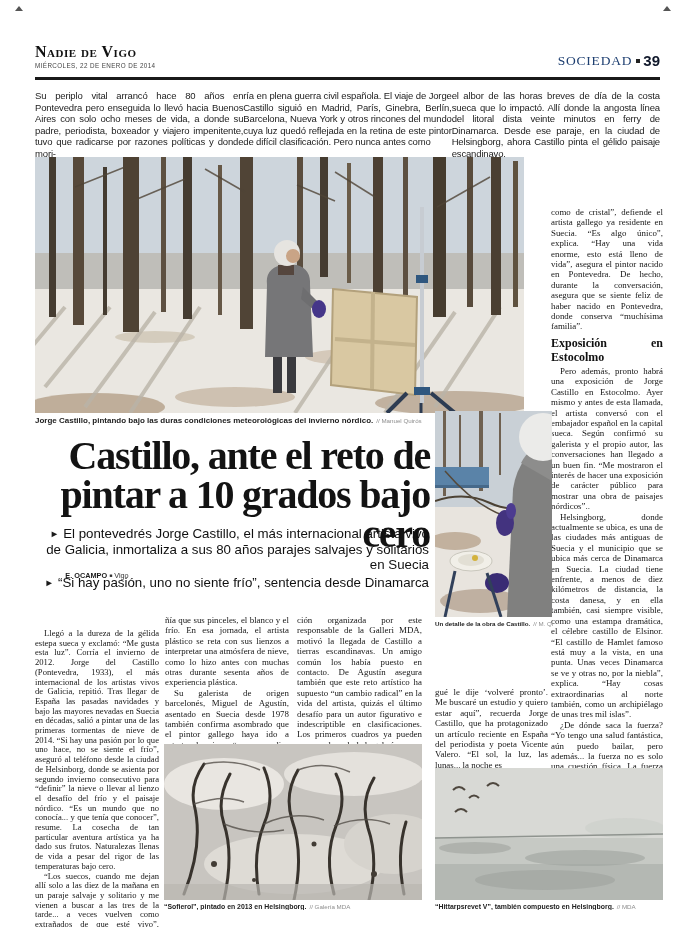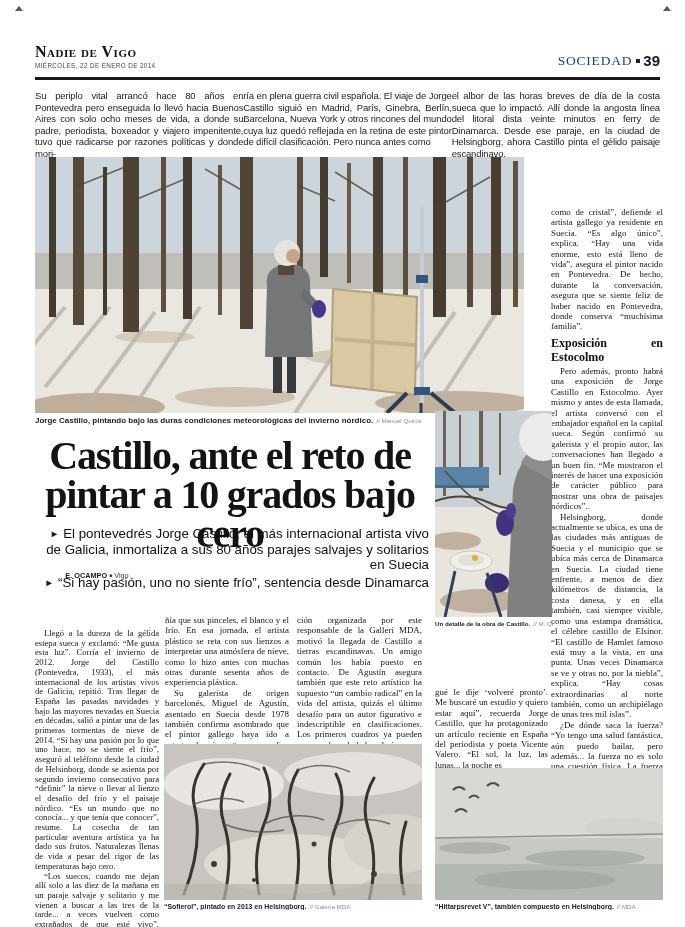--- a/index.html
+++ b/index.html
@@ -28,21 +28,21 @@
   #painting-left{left:164px;top:744px;width:258px;height:156px;}
   #painting-right{left:435px;top:768px;width:228px;height:132px;}
   
   .caption{position:absolute;font-size:7.4px;font-weight:bold;color:#222;white-space:nowrap;overflow:hidden;}
   .caption .credit{font-weight:normal;font-size:6.2px;color:#8d8d8d;margin-left:3px;}
   #main-caption{left:35px;top:416px;width:500px;font-size:8px;}
   #detail-caption{left:435px;top:620px;width:118px;font-size:6.2px;}
   #painting-left-caption{left:164px;top:903px;width:262px;font-size:6.9px;}
   #painting-right-caption{left:435px;top:903px;width:232px;font-size:6.9px;}
   
-  #headline{position:absolute;left:30px;top:437px;width:400px;text-align:center;font-family:"Liberation Serif",serif;font-weight:bold;font-size:40px;line-height:.97;letter-spacing:-1.2px;color:#131313;}
+  #headline{position:absolute;left:30px;top:437px;width:400px;text-align:right;font-family:"Liberation Serif",serif;font-weight:bold;font-size:40px;line-height:.97;letter-spacing:-1.2px;color:#131313;}
   #subheads{position:absolute;left:33px;top:526px;width:396px;text-align:right;}
   .subhead{font-size:13.3px;line-height:1.18;color:#101010;margin:0 0 2px;}
   .bullet{font-size:9.5px;color:#1a1a1a;margin-right:4px;position:relative;top:-1px;}
   #byline{position:absolute;left:35px;top:571px;width:124px;text-align:center;font-size:7.3px;color:#333;}
   #byline .author{font-weight:bold;color:#1a1a1a;}
   #byline .sq{font-size:5px;position:relative;top:-1px;margin:0 2px;}
   
   .body-col{position:absolute;font-family:"Liberation Serif",serif;font-size:8.9px;line-height:1.17;text-align:justify;color:#161616;overflow:hidden;hyphens:auto;margin-top:45px;-webkit-hyphens:auto;}
   .body-col p{margin:0;text-indent:9px;}
   .body-col.cont .paras p:first-child, .body-col.cont > p:first-child{text-indent:0;}

